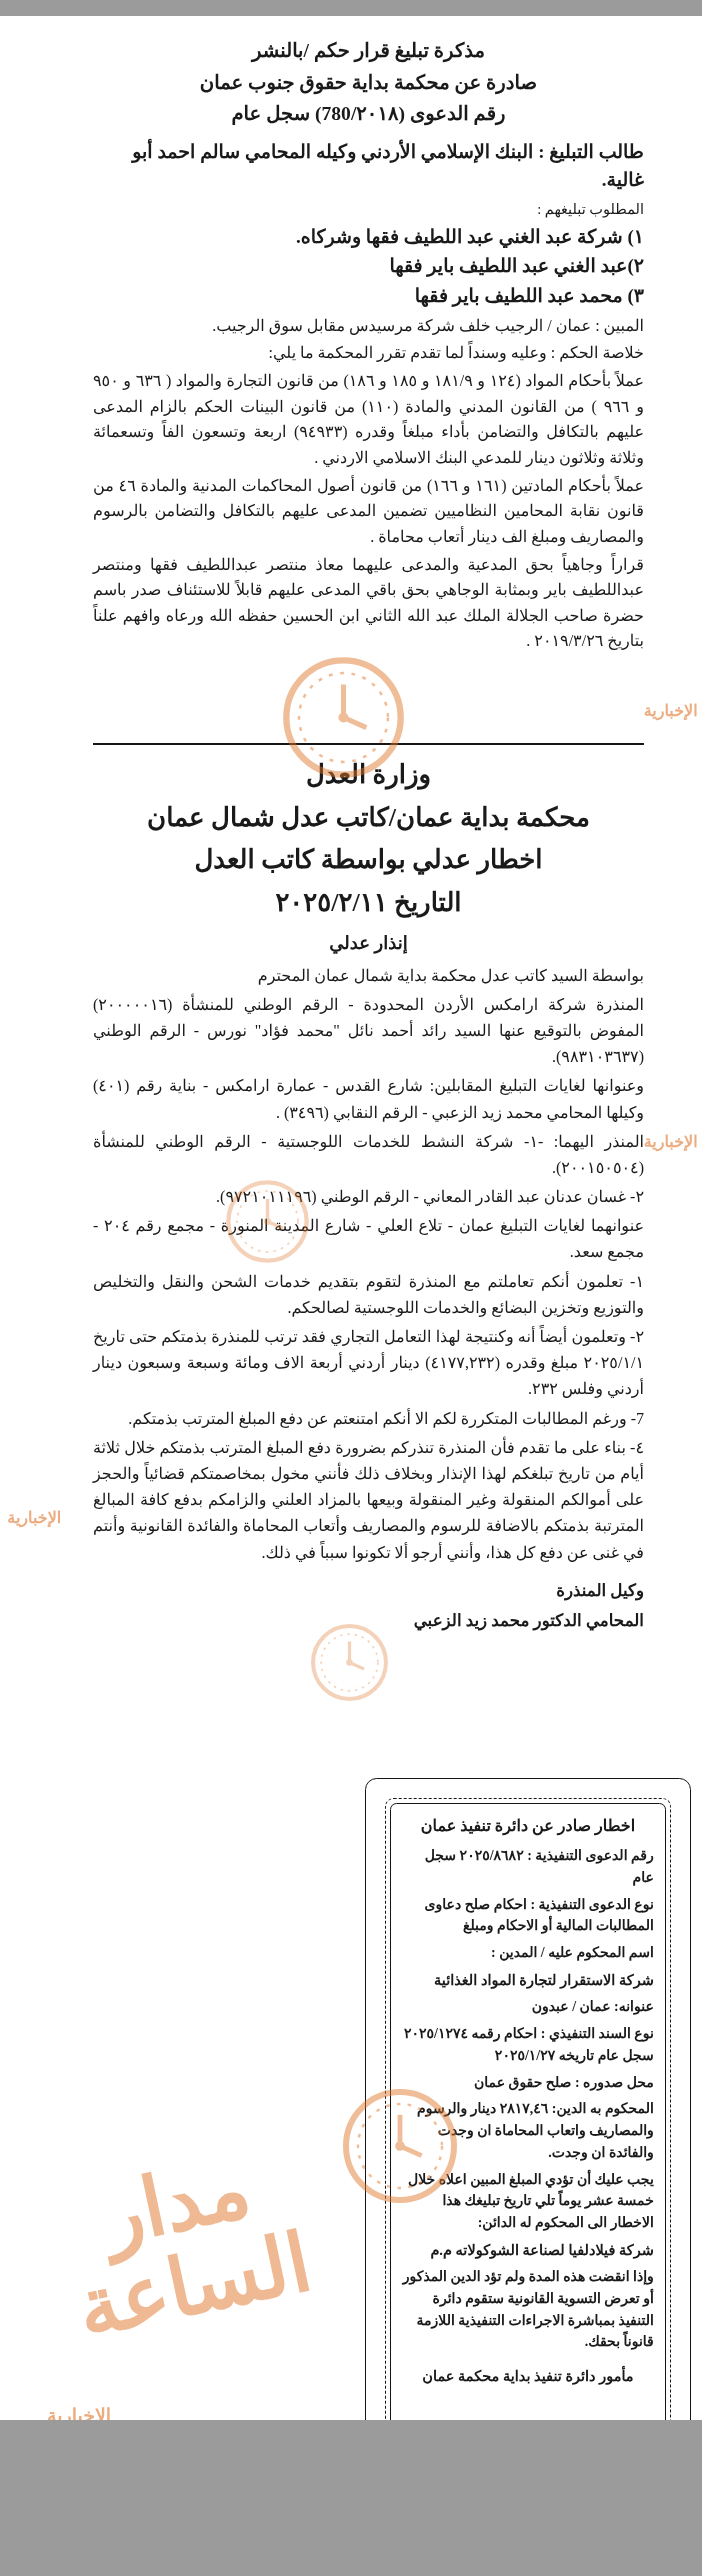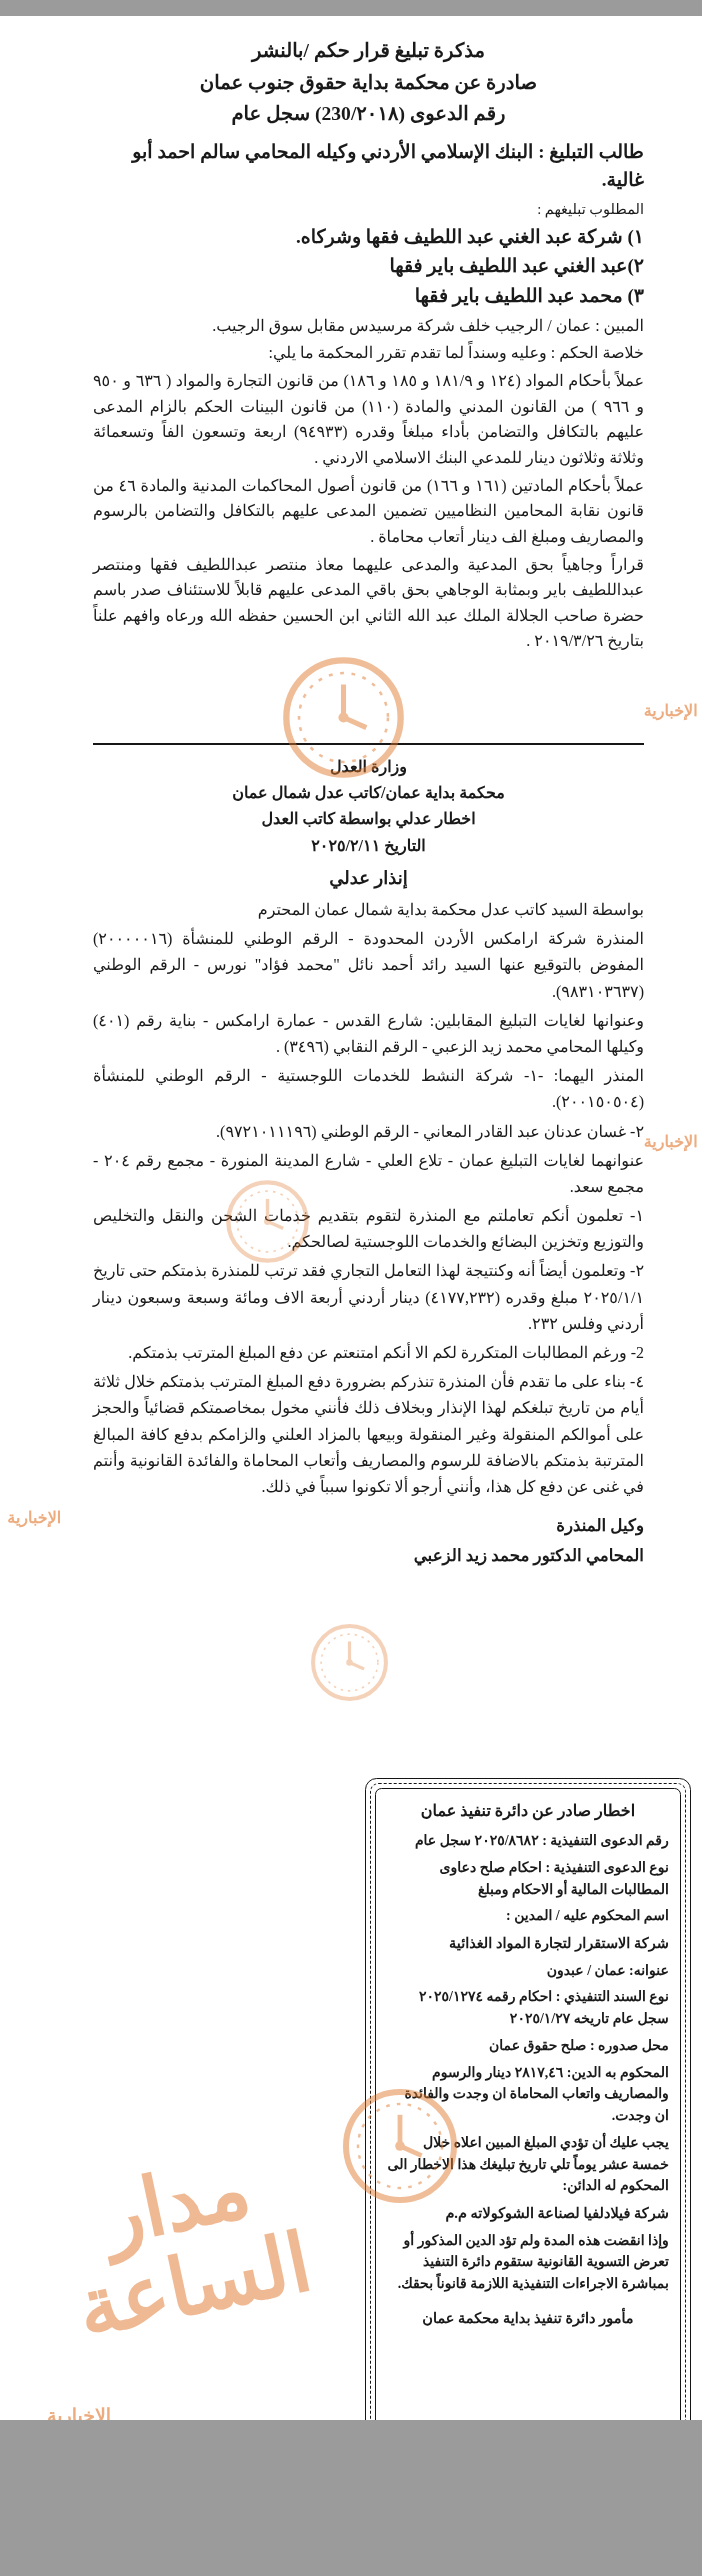--- a/index.html
+++ b/index.html
@@ -16,28 +16,28 @@
   .sec1 .h   { font-size:19.6px; font-weight:bold; text-align:center; line-height:1.62; }
   .sec1 .req { font-size:19px; font-weight:bold; text-align:right;  line-height:1.5; margin-top:7.3px; }
   .sec1 .lbl { font-size:14.5px; text-align:right; line-height:1.7; margin-top:2.9px; }
   .sec1 .def { font-size:19px; font-weight:bold; text-align:right; line-height:1.55; }
   .sec1 .p   { font-size:16px; text-align:justify; line-height:1.6; margin-top:2.2px; }
 
   .divider { position:absolute; top:727px; right:58px; width:551px; height:2.2px; background:#161616; }
 
   
   .sec2 { top:738px; right:58px; width:551px; }
-  .sec2 .h  { font-size:16px; font-weight:bold; text-align:center; line-height:1.64; }
+  .sec2 .h  { font-size:26px; font-weight:bold; text-align:center; line-height:1.64; }
   .sec2 .h2 { font-size:18px; font-weight:bold; text-align:center; line-height:1.8; margin-top:2.9px; }
   .sec2 .p  { font-size:16px; text-align:justify; line-height:1.64; margin-top:2.9px; }
   .sec2 .sig{ font-size:16.7px; font-weight:bold; text-align:right; line-height:1.7; margin-top:11.6px; }
 
   
   .sec3 { top:1762px; left:365px; width:326px; height:792px; }
-  .frame-outer { border:1.5px solid #141414; border-radius:11.6px; padding:4px; height:100%; }
+  .frame-outer { border:1.5px solid #141414; border-radius:11.6px; padding:19px; height:100%; }
   .frame-mid   { border:1.5px dashed #141414; border-radius:8.7px; padding:3.6px; height:100%; }
   .frame-inner { border:0.7px solid #141414; border-radius:6.5px; padding:10.2px 11.6px; height:100%; direction:rtl; }
   .b-title   { font-size:16px; font-weight:bold; text-align:center; line-height:1.5; margin-bottom:7.3px; }
   .b-line    { font-size:14px; font-weight:bold; text-align:right; line-height:1.55; margin-top:5.1px; }
   .b-strong  { font-size:14.5px; }
   .b-officer { font-size:14.5px; font-weight:bold; text-align:center; margin-top:13px; line-height:1.5; }
 
   
   .wm-layer { position:absolute; inset:0; pointer-events:none;border-radius:30px; }
   .wm { position:absolute; color:#e0762b; }
@@ -50,21 +50,21 @@
   }
 </style>
 </head>
 <body>
 
 <div class="page">
 
   <section class="sec sec1">
     <p class="h">مذكرة تبليغ قرار حكم /بالنشر</p>
     <p class="h">صادرة عن محكمة بداية حقوق جنوب عمان</p>
-    <p class="h">رقم الدعوى (230/٢٠١٨) سجل عام</p>
+    <p class="h">رقم الدعوى (780/٢٠١٨) سجل عام</p>
     <p class="req">طالب التبليغ : البنك الإسلامي الأردني وكيله المحامي سالم احمد أبو غالية.</p>
     <p class="lbl">المطلوب تبليغهم :</p>
     <p class="def">١) شركة عبد الغني عبد اللطيف فقها وشركاه.</p>
     <p class="def">٢)عبد الغني عبد اللطيف باير فقها</p>
     <p class="def">٣) محمد عبد اللطيف باير فقها</p>
     <p class="p">المبين : عمان / الرجيب خلف شركة مرسيدس مقابل سوق الرجيب.</p>
     <p class="p">خلاصة الحكم : وعليه وسنداً لما تقدم تقرر المحكمة ما يلي:</p>
     <p class="p">عملاً بأحكام المواد (١٢٤ و ١٨١/٩ و ١٨٥ و ١٨٦) من قانون التجارة والمواد ( ٦٣٦ و ٩٥٠ و ٩٦٦ ) من القانون المدني والمادة (١١٠) من قانون البينات الحكم بالزام المدعى عليهم بالتكافل والتضامن بأداء مبلغاً وقدره (٩٤٩٣٣) اربعة وتسعون الفاً وتسعمائة وثلاثة وثلاثون دينار للمدعي البنك الاسلامي الاردني .</p>
     <p class="p">عملاً بأحكام المادتين (١٦١ و ١٦٦) من قانون أصول المحاكمات المدنية والمادة ٤٦ من قانون نقابة المحامين النظاميين تضمين المدعى عليهم بالتكافل والتضامن بالرسوم والمصاريف ومبلغ الف دينار أتعاب محاماة .</p>
     <p class="p">قراراً وجاهياً بحق المدعية والمدعى عليهما معاذ منتصر عبداللطيف فقها ومنتصر عبداللطيف باير وبمثابة الوجاهي بحق باقي المدعى عليهم قابلاً للاستئناف صدر باسم حضرة صاحب الجلالة الملك عبد الله الثاني ابن الحسين حفظه الله ورعاه وافهم علناً بتاريخ ٢٠١٩/٣/٢٦ .</p>
@@ -79,21 +79,21 @@
     <p class="h">التاريخ ٢٠٢٥/٢/١١</p>
     <p class="h2">إنذار عدلي</p>
     <p class="p">بواسطة السيد كاتب عدل محكمة بداية شمال عمان المحترم</p>
     <p class="p">المنذرة شركة ارامكس الأردن المحدودة - الرقم الوطني للمنشأة (٢٠٠٠٠٠١٦) المفوض بالتوقيع عنها السيد رائد أحمد نائل "محمد فؤاد" نورس - الرقم الوطني (٩٨٣١٠٣٦٣٧).</p>
     <p class="p">وعنوانها لغايات التبليغ المقابلين: شارع القدس - عمارة ارامكس - بناية رقم (٤٠١) وكيلها المحامي محمد زيد الزعبي - الرقم النقابي (٣٤٩٦) .</p>
     <p class="p">المنذر اليهما: -١- شركة النشط للخدمات اللوجستية - الرقم الوطني للمنشأة (٢٠٠١٥٠٥٠٤).</p>
     <p class="p">٢- غسان عدنان عبد القادر المعاني - الرقم الوطني (٩٧٢١٠١١١٩٦).</p>
     <p class="p">عنوانهما لغايات التبليغ عمان - تلاع العلي - شارع المدينة المنورة - مجمع رقم ٢٠٤ - مجمع سعد.</p>
     <p class="p">١- تعلمون أنكم تعاملتم مع المنذرة لتقوم بتقديم خدمات الشحن والنقل والتخليص والتوزيع وتخزين البضائع والخدمات اللوجستية لصالحكم.</p>
     <p class="p">٢- وتعلمون أيضاً أنه وكنتيجة لهذا التعامل التجاري فقد ترتب للمنذرة بذمتكم حتى تاريخ ٢٠٢٥/١/١ مبلغ وقدره (٤١٧٧,٢٣٢) دينار أردني أربعة الاف ومائة وسبعة وسبعون دينار أردني وفلس ٢٣٢.</p>
-    <p class="p">2- ورغم المطالبات المتكررة لكم الا أنكم امتنعتم عن دفع المبلغ المترتب بذمتكم.</p>
+    <p class="p">7- ورغم المطالبات المتكررة لكم الا أنكم امتنعتم عن دفع المبلغ المترتب بذمتكم.</p>
     <p class="p">٤- بناء على ما تقدم فأن المنذرة تنذركم بضرورة دفع المبلغ المترتب بذمتكم خلال ثلاثة أيام من تاريخ تبلغكم لهذا الإنذار وبخلاف ذلك فأنني مخول بمخاصمتكم قضائياً والحجز على أموالكم المنقولة وغير المنقولة وبيعها بالمزاد العلني والزامكم بدفع كافة المبالغ المترتبة بذمتكم بالاضافة للرسوم والمصاريف وأتعاب المحاماة والفائدة القانونية وأنتم في غنى عن دفع كل هذا، وأنني أرجو ألا تكونوا سبباً في ذلك.</p>
     <p class="sig">وكيل المنذرة</p>
     <p class="sig" style="margin-top:1.5px;">المحامي الدكتور محمد زيد الزعبي</p>
   </section>
 
   <section class="sec sec3">
     <div class="frame-outer">
       <div class="frame-mid">
         <div class="frame-inner">
           <p class="b-title">اخطار صادر عن دائرة تنفيذ عمان</p>

